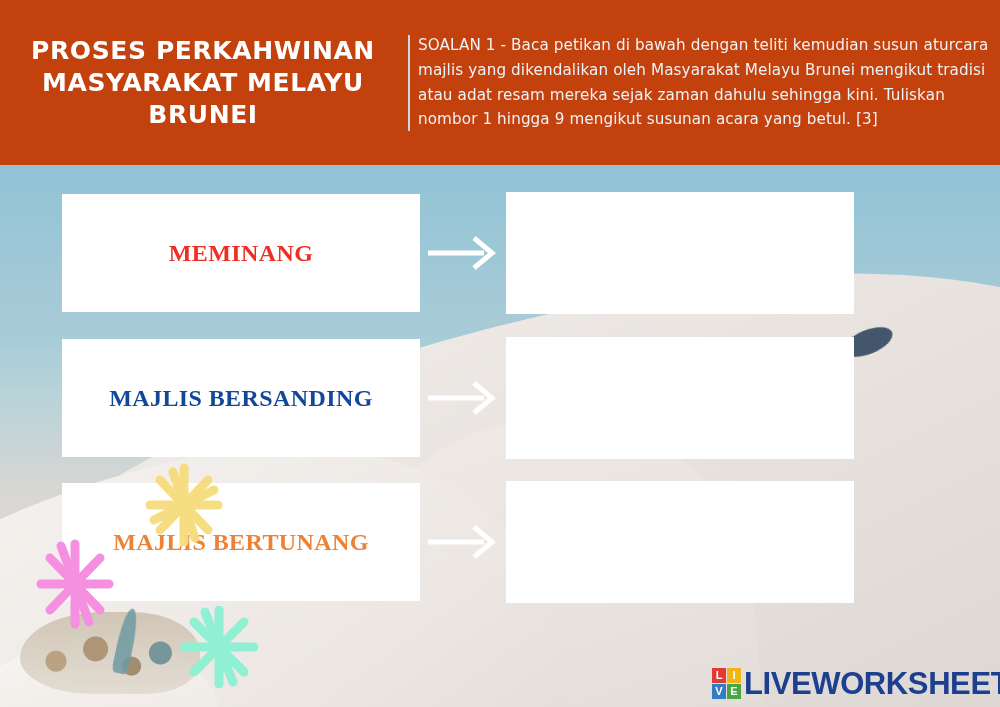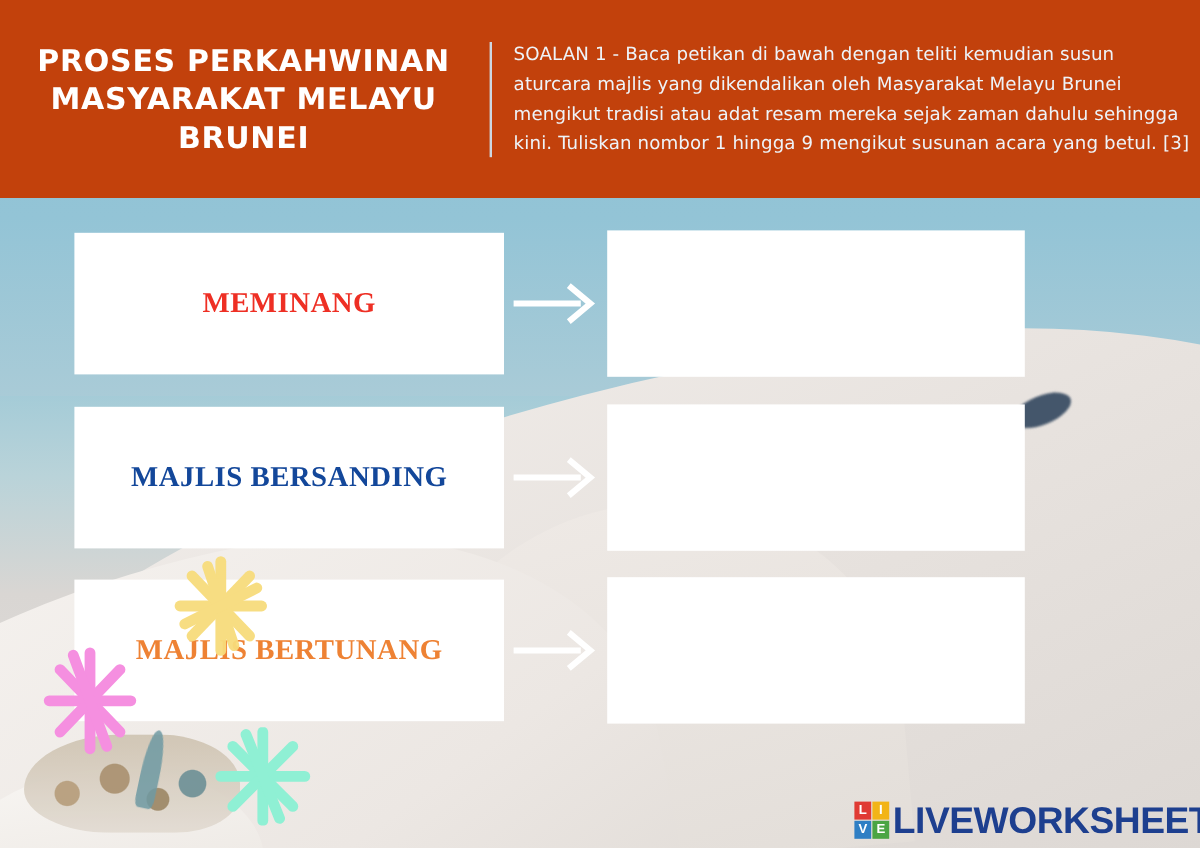--- a/index.html
+++ b/index.html
@@ -158,21 +158,21 @@
     text-transform: uppercase;
   }
   #divider {
     width: 2px;
     height: 96px;
     background: #cdd7e2;
     flex: 0 0 2px;
   }
   #prompt-wrap {
     flex: 1;
-    padding: 0 8px 0 18px;
+    padding: 0 8px 0 8px;
     height: 100%;
     display: flex;
     align-items: center;
   }
   #prompt {
     color: #eef3f8;
     font-family: "DejaVu Sans", sans-serif;
     font-size: 15.2px;
     line-height: 1.62;
     letter-spacing: .1px;

